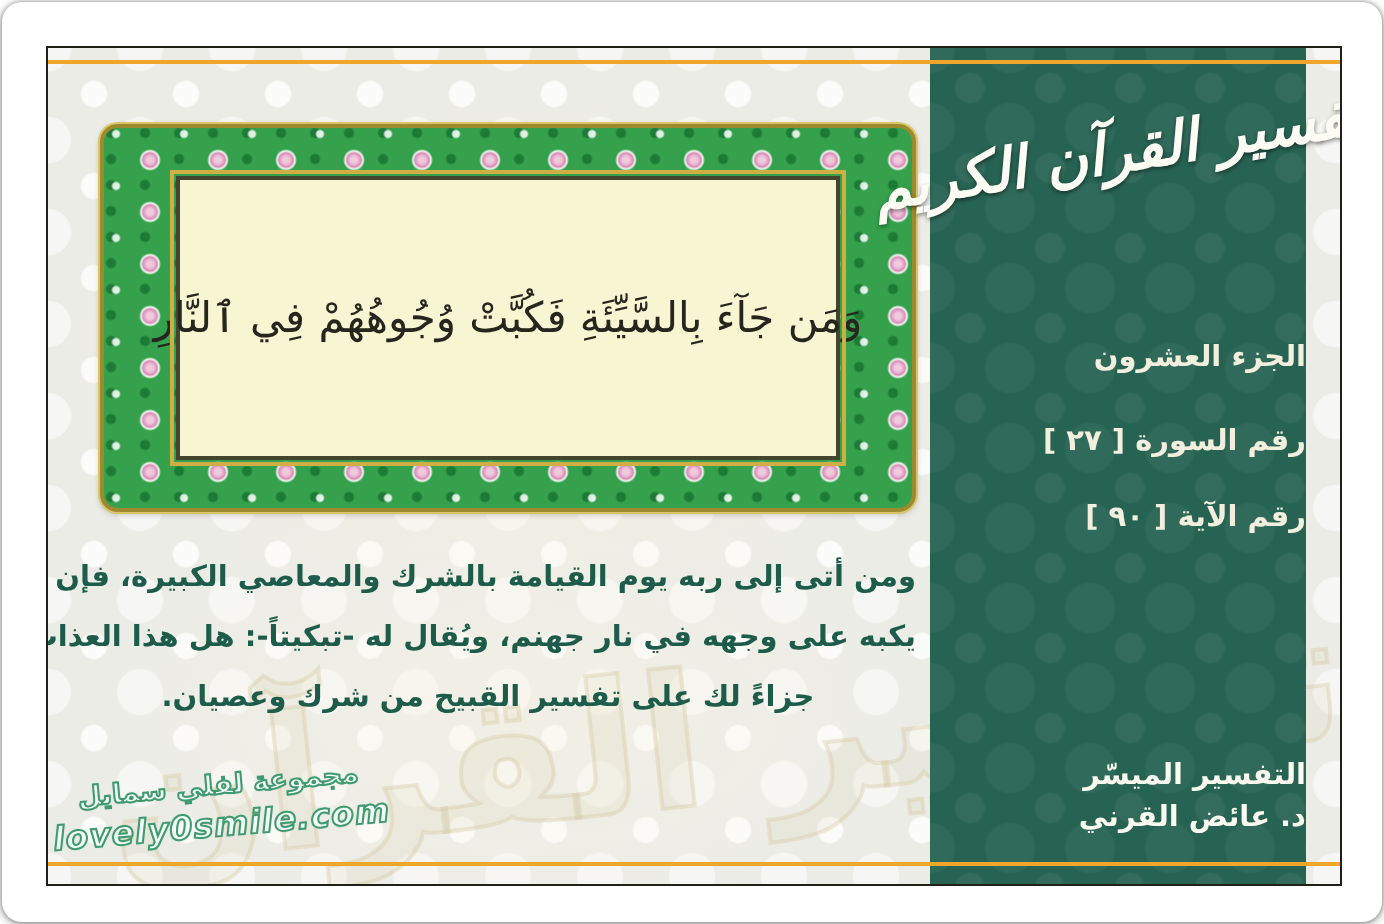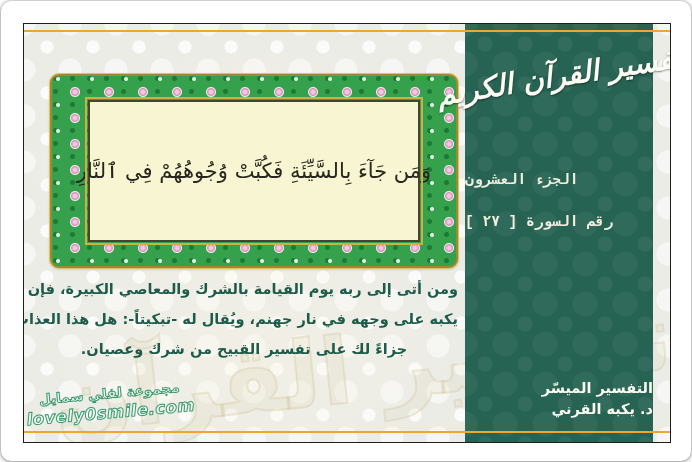--- a/index.html
+++ b/index.html
@@ -26,36 +26,36 @@
              radial-gradient(circle, rgba(255,255,255,.055) 7px, transparent 8px),
              radial-gradient(circle, rgba(255,255,255,.045) 12px, transparent 13px),
              #276353;
            background-size:40px 40px,40px 40px;background-position:0 0,20px 20px;}
   .sb-title{position:absolute;left:-6px;top:16px;width:200px;height:72px;
             display:flex;align-items:center;justify-content:center;
             transform:rotate(-9deg);font-size:29px;font-weight:bold;font-style:italic;
             color:#fcfcf4;text-shadow:0 1px 2px rgba(0,0,0,.45);white-space:nowrap;direction:rtl;}
   .sb-surah{position:absolute;left:0;top:106px;width:100%;text-align:center;
             font-size:15px;font-weight:bold;color:#eec28c;direction:rtl;}
-  .sb-item{position:absolute;left:0;width:100%;text-align:left;
-           font-size:14.5px;font-weight:bold;color:#f2efdf;direction:rtl;font-family:Liberation Mono, monospace;}
+  .sb-item{position:absolute;left:0;width:100%;text-align:right;
+           font-size:14.5px;font-weight:bold;color:#f2efdf;direction:rtl;}
   .sb-item-1{top:147px;} .sb-item-2{top:189px;} .sb-item-3{top:227px;}
   .sb-footer{position:absolute;left:0;top:354px;width:100%;text-align:right;
              font-size:14.5px;font-weight:bold;color:#fbfaf0;line-height:21px;direction:rtl;}
   
   .frame{position:absolute;left:26px;top:38px;width:404px;height:190px;z-index:5;
          border:2px solid #9d8a2e;border-radius:9px;
          box-shadow:0 0 0 1px #d9c566, 0 1px 3px rgba(0,0,0,.25);
          background:
            radial-gradient(circle, #f2cade 1.5px, #dc8fbc 3.5px, rgba(255,255,255,.9) 4.5px, transparent 5.5px),
            radial-gradient(circle, rgba(255,255,255,.85) 1.5px, transparent 2.5px),
            radial-gradient(circle, #1c7a34 2px, transparent 3px),
            #35a14c;
          background-size:34px 26px,34px 26px,17px 13px;
-         background-position:6px 3px,23px 16px,12px 9px;margin-top:12px;}
+         background-position:6px 3px,23px 16px,12px 9px;}
   .verse-panel{position:absolute;left:36px;top:24px;right:36px;bottom:24px;
                background:#f8f5d2;border:2px solid #44442f;outline:2px solid #cfae43;outline-offset:1px;
                display:flex;flex-direction:column;align-items:center;justify-content:center;
                direction:rtl;}
   .verse-line{font-family:"DejaVu Sans",sans-serif;font-size:21px;line-height:52px;
               color:#26261e;white-space:nowrap;text-align:center;}
   
   .tafsir{position:absolute;left:6px;top:250px;width:428px;z-index:6;
           text-align:center;direction:rtl;color:#1d5b4a;
           font-size:14.5px;font-weight:bold;line-height:30px;}
@@ -95,23 +95,24 @@
 
       <div class="wm">
         <div class="wm-ar">مجموعة لفلي سمايل</div>
         <div class="wm-en">lovely0smile.com</div>
       </div>
 
       <div class="sidebar">
         <div class="sb-title">تفسير القرآن الكريم</div>
         <div class="sb-item sb-item-1">الجزء العشرون</div>
         <div class="sb-item sb-item-2">رقم السورة [ ٢٧ ]</div>
+        <div class="sb-item sb-item-3">رقم الآية [ ٩٠ ]</div>
         <div class="sb-footer">
           <div>التفسير الميسّر</div>
-          <div>د. يكبه القرني</div>
+          <div>د. عائض القرني</div>
         </div>
       </div>
 
       <div class="accent-line accent-top"></div>
       <div class="accent-line accent-bottom"></div>
 
     </div>
   </div>
 </div>
 

